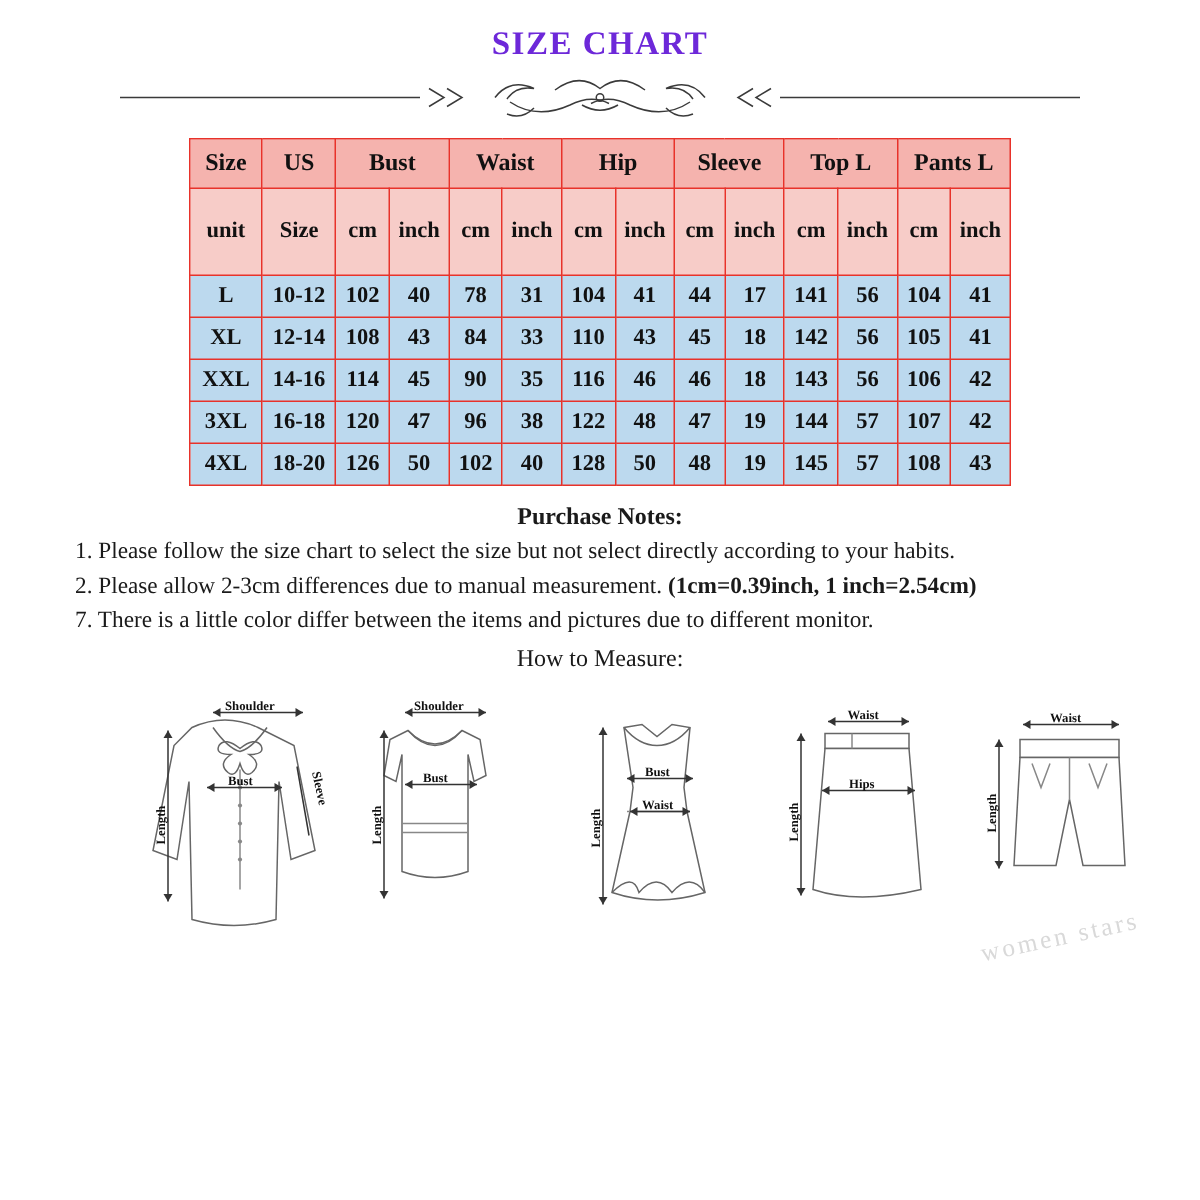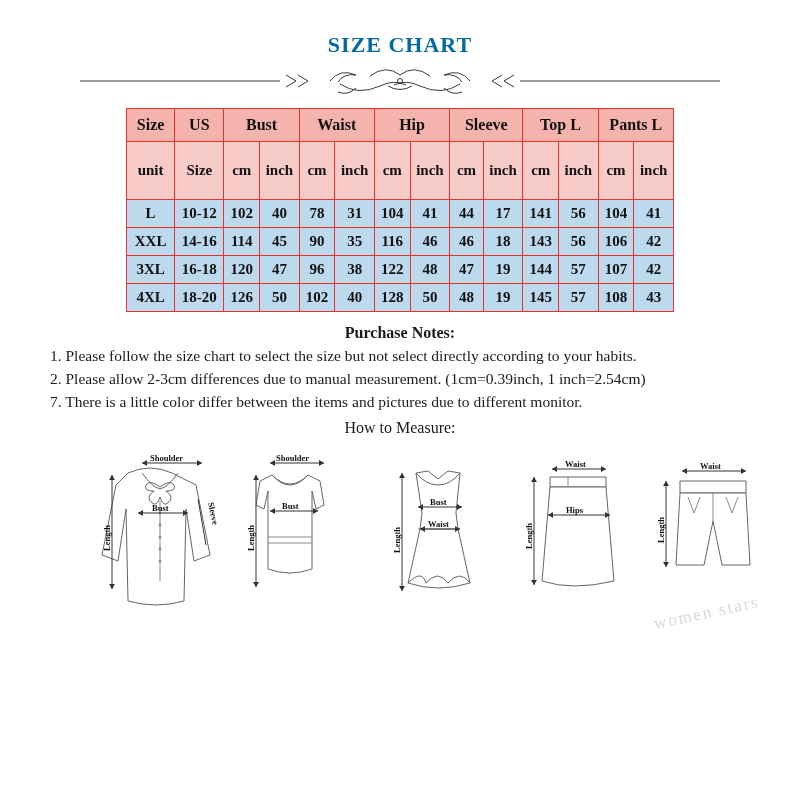--- a/index.html
+++ b/index.html
@@ -20,22 +20,22 @@
     height: 800px;
     position: relative;
   }
 
   
   .title {
     text-align: center;
     font-size: 22px;
     font-weight: bold;
     letter-spacing: 1px;
-    color: #0369a1;
-    padding-top: 32px;
+    color: #6d28d9;
+    padding-top: 16px;
   }
 
   
   .divider {
     width: 720px;
     margin: 6px auto 0 auto;
     height: 34px;
     position: relative;
   }
   .divider svg { display: block; }
@@ -84,21 +84,21 @@
     font-size: 16px;
     font-weight: bold;
     margin: 4px 0 4px 0;
   }
   .notes p {
     font-size: 15.5px;
     line-height: 1.35;
     margin: 0 0 2px 0;
     text-align: left;
   }
-  .notes b { font-weight: normal; }
+  .notes b { font-weight: bold; }
 
   .measure-title {
     text-align: center;
     font-size: 16px;
     font-weight: normal;
     margin: 6px 0 0 0;
   }
 
   
   .figures {
@@ -190,20 +190,36 @@
           <td>104</td>
           <td>41</td>
           <td>44</td>
           <td>17</td>
           <td>141</td>
           <td>56</td>
           <td>104</td>
           <td>41</td>
         </tr>
         <tr>
+          <td>XL</td>
+          <td>12-14</td>
+          <td>108</td>
+          <td>43</td>
+          <td>84</td>
+          <td>33</td>
+          <td>110</td>
+          <td>43</td>
+          <td>45</td>
+          <td>18</td>
+          <td>142</td>
+          <td>56</td>
+          <td>105</td>
+          <td>41</td>
+        </tr>
+        <tr>
           <td>XXL</td>
           <td>14-16</td>
           <td>114</td>
           <td>45</td>
           <td>90</td>
           <td>35</td>
           <td>116</td>
           <td>46</td>
           <td>46</td>
           <td>18</td>

